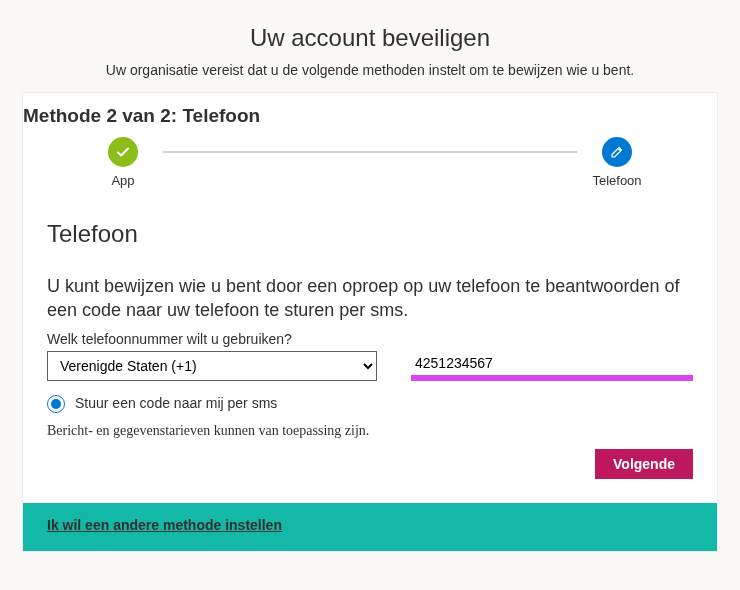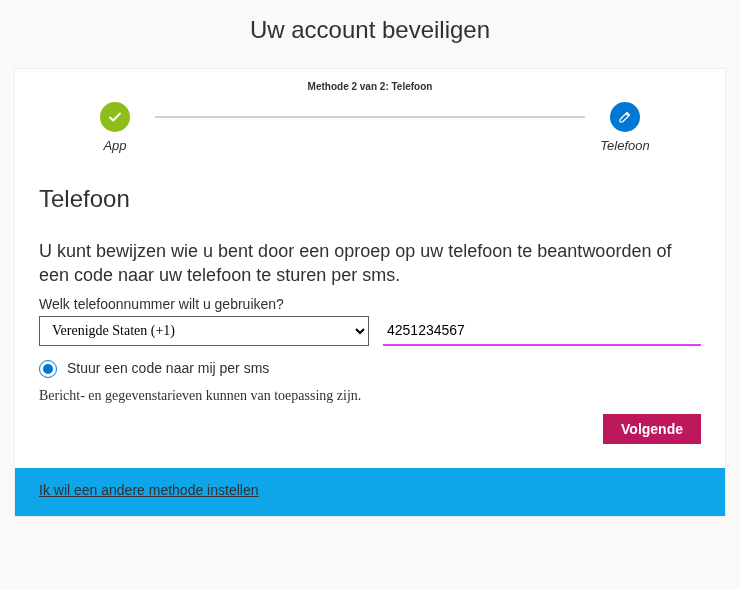--- a/index.html
+++ b/index.html
@@ -6,21 +6,21 @@
   html, body { width: 740px; height: 590px; }
   body {
     font-family: "Segoe UI", -apple-system, sans-serif;
     background: #faf9f8;
     color: #323130;
     font-size: 14px;
   }
   .container {
     width: 740px;
     height: 590px;
-    padding: 0;
+    padding: 8px;
   }
   .header {
     text-align: center;
     padding: 16px 20px 14px 20px;
   }
   .title {
     font-size: 24px;
     font-weight: 400;
     color: #323130;
     margin-bottom: 10px;
@@ -28,32 +28,31 @@
   .subtitle {
     font-size: 14px;
     color: #323130;
   }
   .card {
     background: #ffffff;
     margin: 0 14px;
     border: 1px solid #eeeded;
   }
   .stepper-head {
-    text-align: center;
+    text-align: left;
     padding: 12px 0 4px 0;
-    font-size: 10px;
+    font-size: 19px;
     font-weight: 600;
   }
   .stepper {
     display: flex;
     align-items: flex-start;
     justify-content: center;
     padding: 6px 60px 14px 60px;
     position: relative;
-    font-style: italic;
   }
   .step {
     display: flex;
     flex-direction: column;
     align-items: center;
     width: 80px;
     position: relative;
     z-index: 2;
   }
   .step-circle {
@@ -103,36 +102,37 @@
     margin-bottom: 14px;
   }
   .select-wrap {
     position: relative;
     width: 330px;
   }
   select {
     width: 100%;
     height: 30px;
     border: 1px solid #605e5c;
-    font-family: Liberation Serif, serif;
+    font-family: Liberation Sans, sans-serif;
     font-size: 14px;
     padding: 0 8px;
     background: #fff;
     appearance: auto;
   }
   .phone-input {
     flex: 1;
     height: 30px;
     border: none;
-    border-bottom: 2px solid #d946ef;
+    border-bottom: 6px solid #d946ef;
     font-family: inherit;
     font-size: 14px;
     padding: 0 4px;
     outline: none;
     background: transparent;
+    margin-left: 20px;
   }
   .radio-row {
     display: flex;
     gap: 10px;
     margin-bottom: 10px;
   }
   .radio {
     width: 18px;
     height: 18px;
     border-radius: 50%;
@@ -164,39 +164,41 @@
     background: #be185d;
     color: #fff;
     border: none;
     font-family: inherit;
     font-size: 14px;
     font-weight: 600;
     padding: 7px 18px;
     cursor: pointer;
   }
   .footer {
-    background: #0ea5e9;
+    background: #14b8a6;
     padding: 14px 24px 18px 24px;
+    font-weight: bold;
   }
   .alt-link {
     font-size: 14px;
     color: #323130;
     text-decoration: underline;
     cursor: pointer;
     display: inline-block;
   }
   svg { display: block; }
 </style>
 </head>
 <body>
 
 <div class="container">
 
   <div class="header">
     <h1 class="title">Uw account beveiligen</h1>
+    <div class="subtitle">Uw organisatie vereist dat u de volgende methoden instelt om te bewijzen wie u bent.</div>
   </div>
 
   <div class="card">
 
     <div class="stepper-head">Methode 2 van 2: Telefoon</div>
 
     <div class="stepper">
       <div class="step">
         <div class="step-circle green">
           <svg width="16" height="16" viewBox="0 0 16 16">

